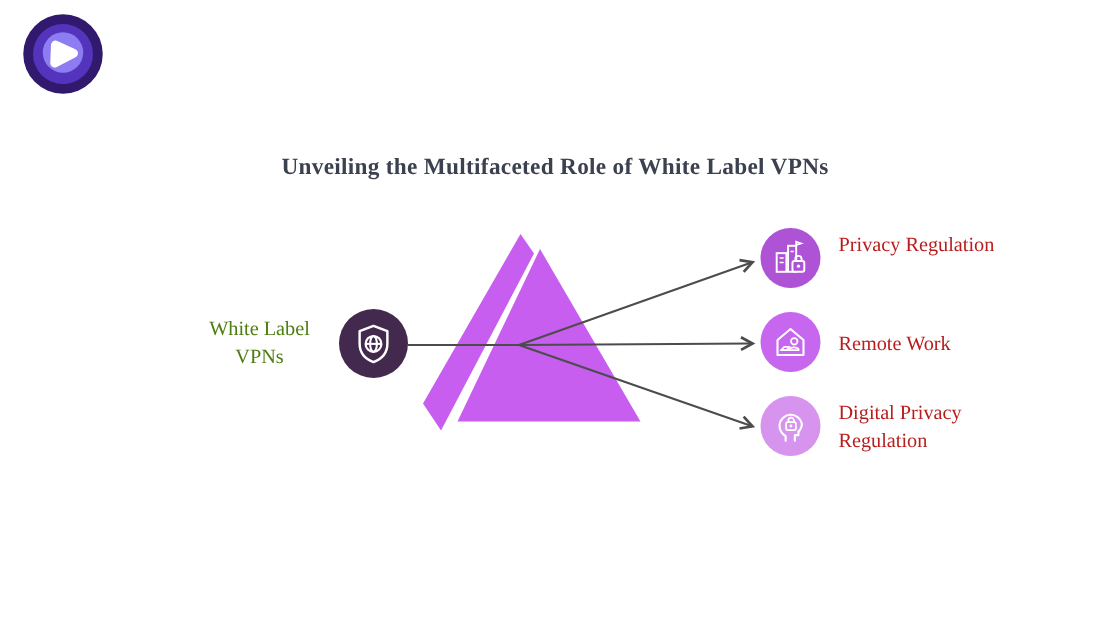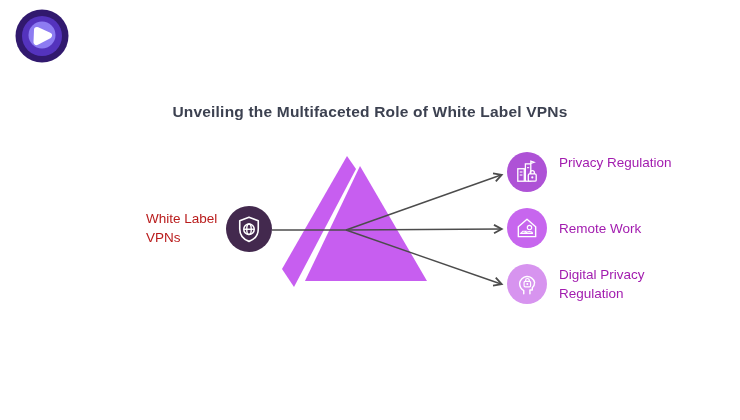--- a/index.html
+++ b/index.html
@@ -3,21 +3,21 @@
 <meta charset="utf-8">
 <style>
   * { margin: 0; padding: 0; box-sizing: border-box; }
   html, body { background: #ffffff; }
   .canvas {
     position: relative;
     width: 740px;
     height: 420px;
     background: #ffffff;
     overflow: hidden;
-    font-family: Liberation Sans, sans-serif;
+    font-family: Liberation Serif, serif;
   }
   .logo {
     position: absolute;
     left: 15px; top: 9px;
     width: 54px; height: 54px;
   }
   .title {
     position: absolute;
     left: 0; top: 103px;
     width: 740px;
@@ -28,26 +28,26 @@
     color: #3c4150;
   }
   .connector-layer {
     position: absolute;
     left: 0; top: 0;
     width: 740px; height: 420px;
     pointer-events: none;
   }
   .source-label {
     position: absolute;
-    left: 146px; top: 209px;
+    left: 131px; top: 209px;
     width: 84px;
-    text-align: left;
+    text-align: center;
     font-size: 13.5px;
     line-height: 19px;
-    color: #b91c1c;
+    color: #4d7c0f;
   }
   .source-circle {
     position: absolute;
     left: 226px; top: 206px;
     width: 46px; height: 46px;
     border-radius: 50%;
     background: #43294e;
     display: flex; align-items: center; justify-content: center;
   }
   .item-circle {
@@ -58,21 +58,21 @@
   }
   .item-circle.c1 { left: 507px; top: 152px; }
   .item-circle.c2 { left: 507px; top: 208px; }
   .item-circle.c3 { left: 507px; top: 264px; }
   .item-label {
     position: absolute;
     left: 559px;
     width: 116px;
     font-size: 13.5px;
     line-height: 19px;
-    color: #a21caf;
+    color: #b91c1c;
   }
   .item-label.l1 { top: 153px; }
   .item-label.l2 { top: 219px; }
   .item-label.l3 { top: 265px; }
 </style>
 </head>
 <body>
 
 <div class="canvas">
 

